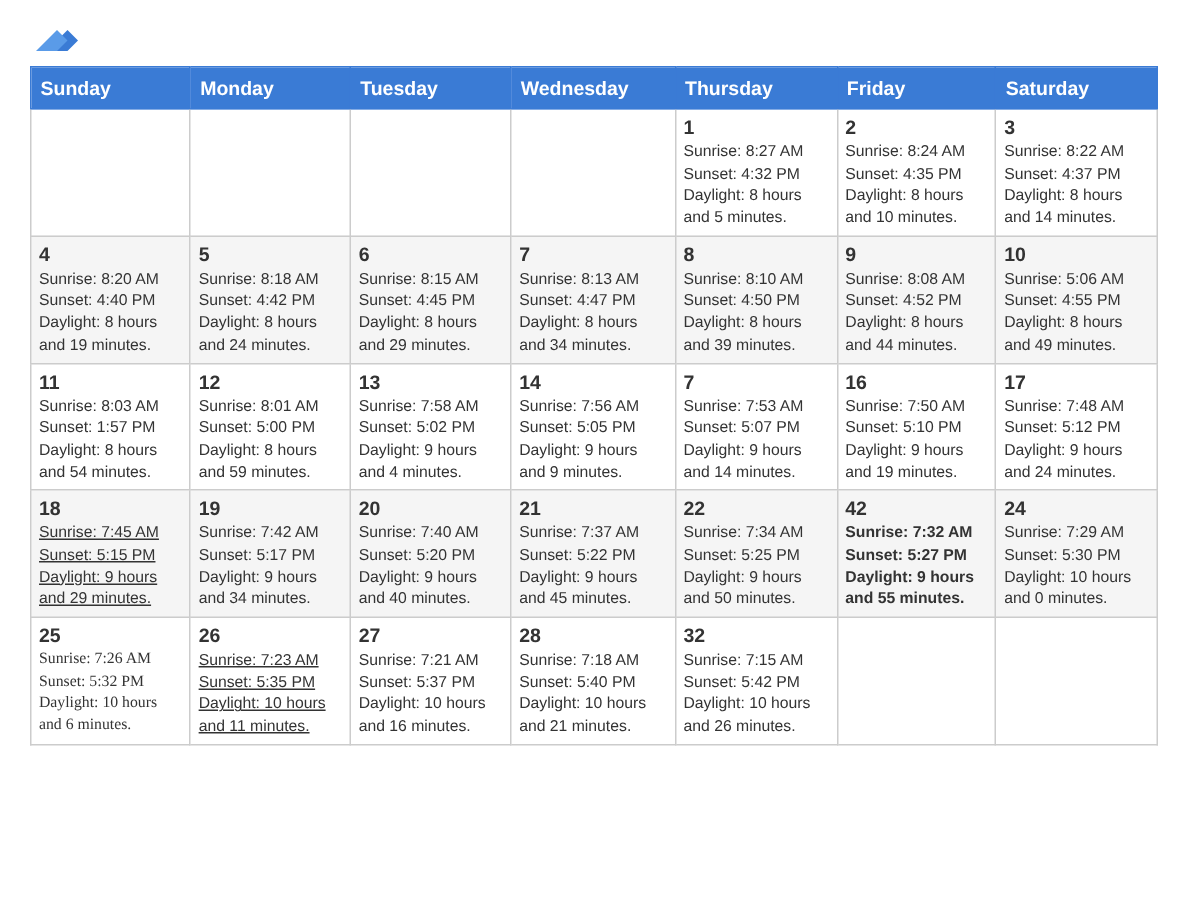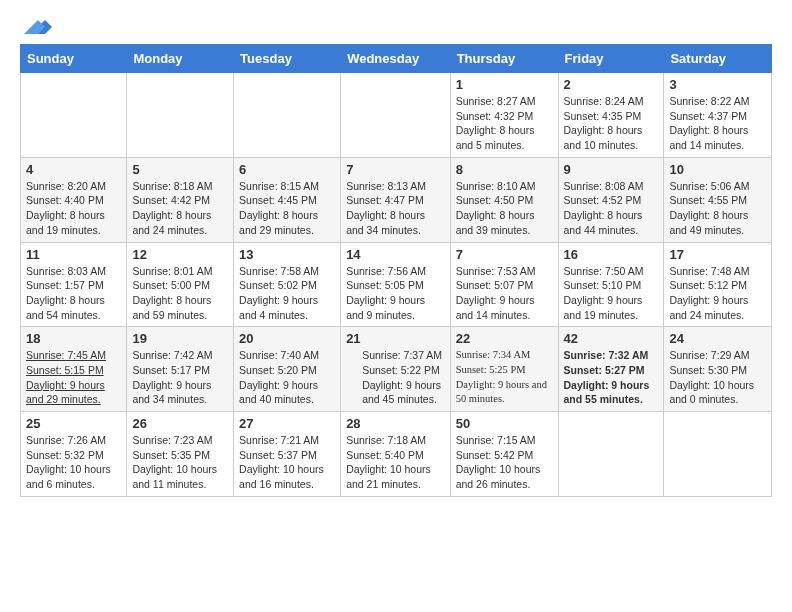--- a/index.html
+++ b/index.html
@@ -250,70 +250,70 @@
 Daylight: 9 hours and 34 minutes.</div>
         </td>
         <td>
           <span class="day-number">20</span>
           <div class="day-info" style="white-space: pre-line;">Sunrise: 7:40 AM
 Sunset: 5:20 PM
 Daylight: 9 hours and 40 minutes.</div>
         </td>
         <td>
           <span class="day-number">21</span>
-          <div class="day-info" style="white-space: pre-line; margin-left: 16px;">Sunrise: 7:37 AM
+          <div class="day-info" style="white-space: pre-line;">Sunrise: 7:37 AM
 Sunset: 5:22 PM
 Daylight: 9 hours and 45 minutes.</div>
         </td>
         <td>
           <span class="day-number">22</span>
-          <div class="day-info" style="white-space: pre-line; font-family: Liberation Serif, serif;">Sunrise: 7:34 AM
+          <div class="day-info" style="white-space: pre-line;">Sunrise: 7:34 AM
 Sunset: 5:25 PM
 Daylight: 9 hours and 50 minutes.</div>
         </td>
         <td>
           <span class="day-number">42</span>
           <div class="day-info" style="white-space: pre-line; font-weight: bold;">Sunrise: 7:32 AM
 Sunset: 5:27 PM
 Daylight: 9 hours and 55 minutes.</div>
         </td>
         <td>
           <span class="day-number">24</span>
           <div class="day-info" style="white-space: pre-line;">Sunrise: 7:29 AM
 Sunset: 5:30 PM
 Daylight: 10 hours and 0 minutes.</div>
         </td>
       </tr>
       <tr>
         <td>
           <span class="day-number">25</span>
-          <div class="day-info" style="white-space: pre-line;">Sunrise: 7:26 AM
+          <div class="day-info" style="white-space: pre-line; font-family: Liberation Serif, serif;">Sunrise: 7:26 AM
 Sunset: 5:32 PM
 Daylight: 10 hours and 6 minutes.</div>
         </td>
         <td>
           <span class="day-number">26</span>
-          <div class="day-info" style="white-space: pre-line;">Sunrise: 7:23 AM
+          <div class="day-info" style="white-space: pre-line; text-decoration: underline;">Sunrise: 7:23 AM
 Sunset: 5:35 PM
 Daylight: 10 hours and 11 minutes.</div>
         </td>
         <td>
           <span class="day-number">27</span>
           <div class="day-info" style="white-space: pre-line;">Sunrise: 7:21 AM
 Sunset: 5:37 PM
 Daylight: 10 hours and 16 minutes.</div>
         </td>
         <td>
           <span class="day-number">28</span>
           <div class="day-info" style="white-space: pre-line;">Sunrise: 7:18 AM
 Sunset: 5:40 PM
 Daylight: 10 hours and 21 minutes.</div>
         </td>
         <td>
-          <span class="day-number">50</span>
+          <span class="day-number">32</span>
           <div class="day-info" style="white-space: pre-line;">Sunrise: 7:15 AM
 Sunset: 5:42 PM
 Daylight: 10 hours and 26 minutes.</div>
         </td>
         <td class="empty-cell"></td>
         <td class="empty-cell"></td>
       </tr>
     </tbody>
 </table>
 

